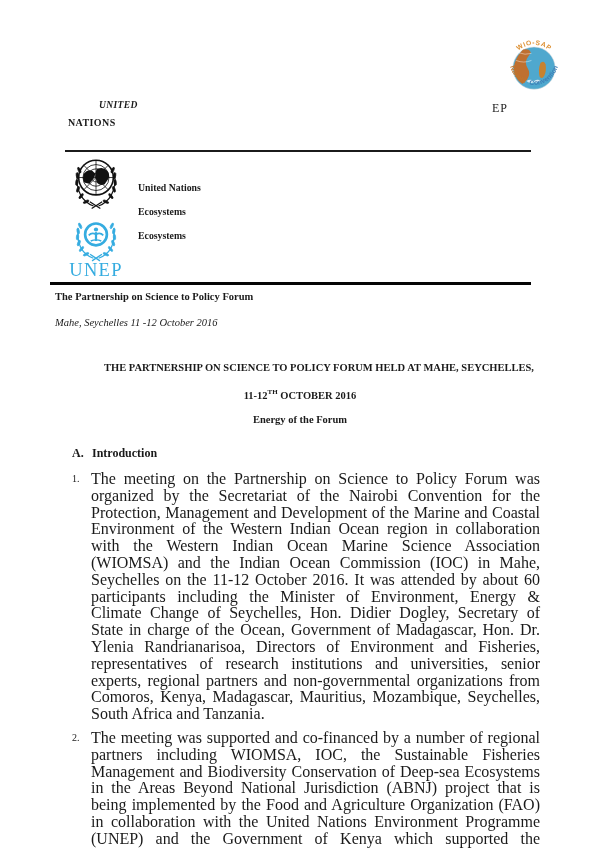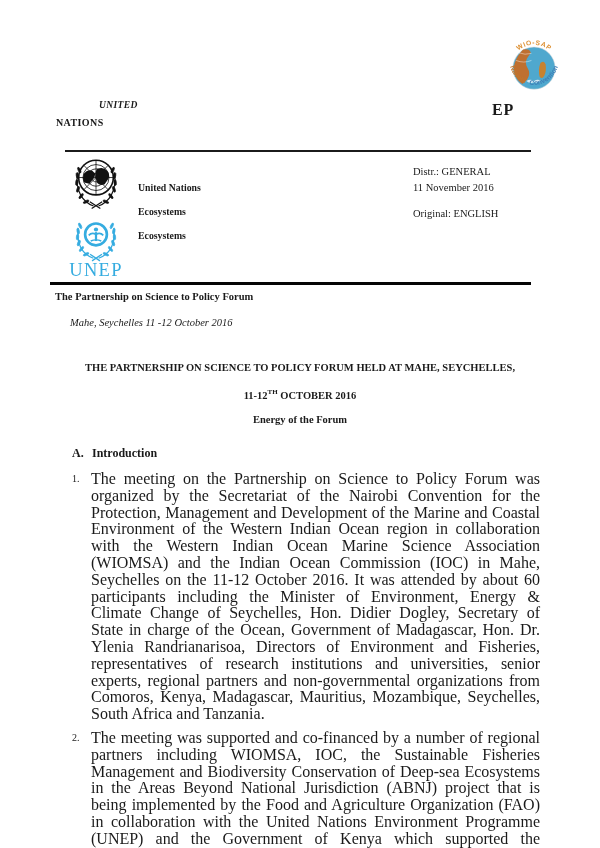--- a/index.html
+++ b/index.html
@@ -5,46 +5,46 @@
   * { margin:0; padding:0; box-sizing:border-box; }
   html,body { background:#ffffff; }
   .page {
     position:relative; width:600px; height:848px; background:#ffffff;
     font-family:"Liberation Serif", serif; color:#1a1a1a; overflow:hidden;
   }
   .abs { position:absolute; }
 
   
   .corner-united { left:68px; top:100px; font-size:9.5px; font-weight:bold; font-style:italic; letter-spacing:.4px;margin-left:31px; }
-  .corner-nations { left:56px; top:117px; font-size:10px; font-weight:bold; letter-spacing:.4px; }
-  .corner-ep { left:492px; top:101px; font-size:16px; font-weight:bold; letter-spacing:.8px; }
+  .corner-nations { left:68px; top:117px; font-size:10px; font-weight:bold; letter-spacing:.4px; }
+  .corner-ep { left:492px; top:101px; font-size:12px; font-weight:normal; letter-spacing:.8px; }
 
   
   .wio-logo { left:502px; top:31px; width:64px; height:64px; }
 
   
   .rule-thin  { left:65px; top:150px; width:466px; height:1.6px; background:#1b1b1b; }
   .rule-thick { left:50px; top:282px; width:481px; height:3px; background:#050505; }
 
   .un-emblem { left:64px; top:154px; width:64px; height:57px; }
   .unep-logo { left:62px; top:212px; width:68px; height:66px; }
 
   .org-block { left:138px; top:182px; font-weight:bold; font-size:9.8px; }
   .org-block div { line-height:11px; margin-bottom:13px; }
 
   .distr-block { left:413px; top:164px; font-size:10.5px; }
   .distr-block div { line-height:16px; }
   .distr-original { margin-top:10px; }
 
   .forum-title { left:55px; top:291px; font-size:10.5px; font-weight:bold; }
-  .forum-venue { left:70px; top:317px; font-size:10.5px; font-style:italic; }
+  .forum-venue { left:55px; top:317px; font-size:10.5px; font-style:italic; }
 
   .doc-title { left:66px; top:361px; width:468px; text-align:center; font-weight:bold; font-size:10.5px; }
   .doc-title div { line-height:13px; }
-  .doc-title .t1 { margin-bottom:12px; }
+  .doc-title .t1 { margin-bottom:12px;text-align:right; }
   .doc-title .t2 { margin-bottom:11px; }
   .doc-title sup { font-size:7px; }
 
   .section-head { left:72px; top:446px; font-size:12px; font-weight:bold; }
   .section-head .letter { display:inline-block; width:20px; }
 
   .paras { left:72px; top:471px; width:468px; }
   .para { display:flex; margin-bottom:7px; }
   .para-num { flex:none; width:19px; font-size:10px; line-height:16.8px; }
   .para-text { flex:1; font-size:16px; line-height:16.8px; text-align:justify; }
@@ -139,25 +139,20 @@
     <path d="M42 44 Q50 40.5 58 44" stroke="#35ACE0" stroke-width="2.2" fill="none"></path>
     <text class="unep-word" x="50" y="97" text-anchor="middle" font-size="28" fill="#35ACE0" letter-spacing="2">UNEP</text>
   </svg>
 
   <div class="abs org-block">
     <div>United Nations</div>
     <div>Ecosystems</div>
     <div>Ecosystems</div>
   </div>
 
-  <div class="abs distr-block">
-    <div>Distr.: GENERAL</div>
-    <div>11 November 2016</div>
-    <div class="distr-original">Original: ENGLISH</div>
-  </div>
 
   <div class="abs forum-title">The Partnership on Science to Policy Forum</div>
   <div class="abs forum-venue">Mahe, Seychelles 11 -12 October 2016</div>
 
   <div class="abs doc-title">
     <div class="t1">THE PARTNERSHIP ON SCIENCE TO POLICY FORUM HELD AT MAHE, SEYCHELLES,</div>
     <div class="t2"><span>11-12</span><sup>TH</sup><span> OCTOBER 2016</span></div>
     <div class="t3">Energy of the Forum</div>
   </div>
 

